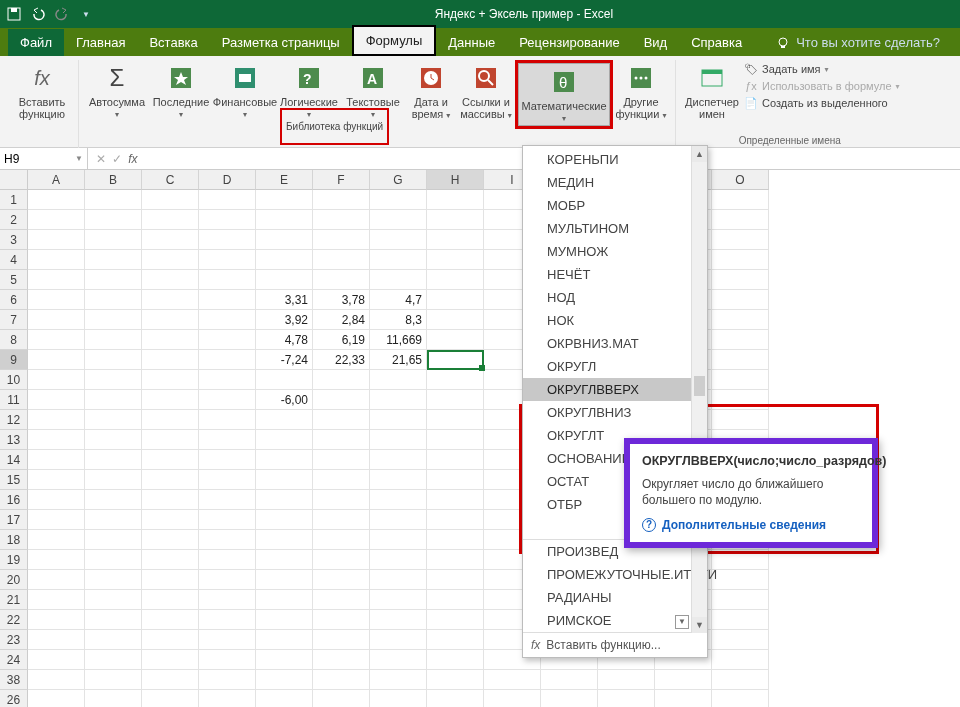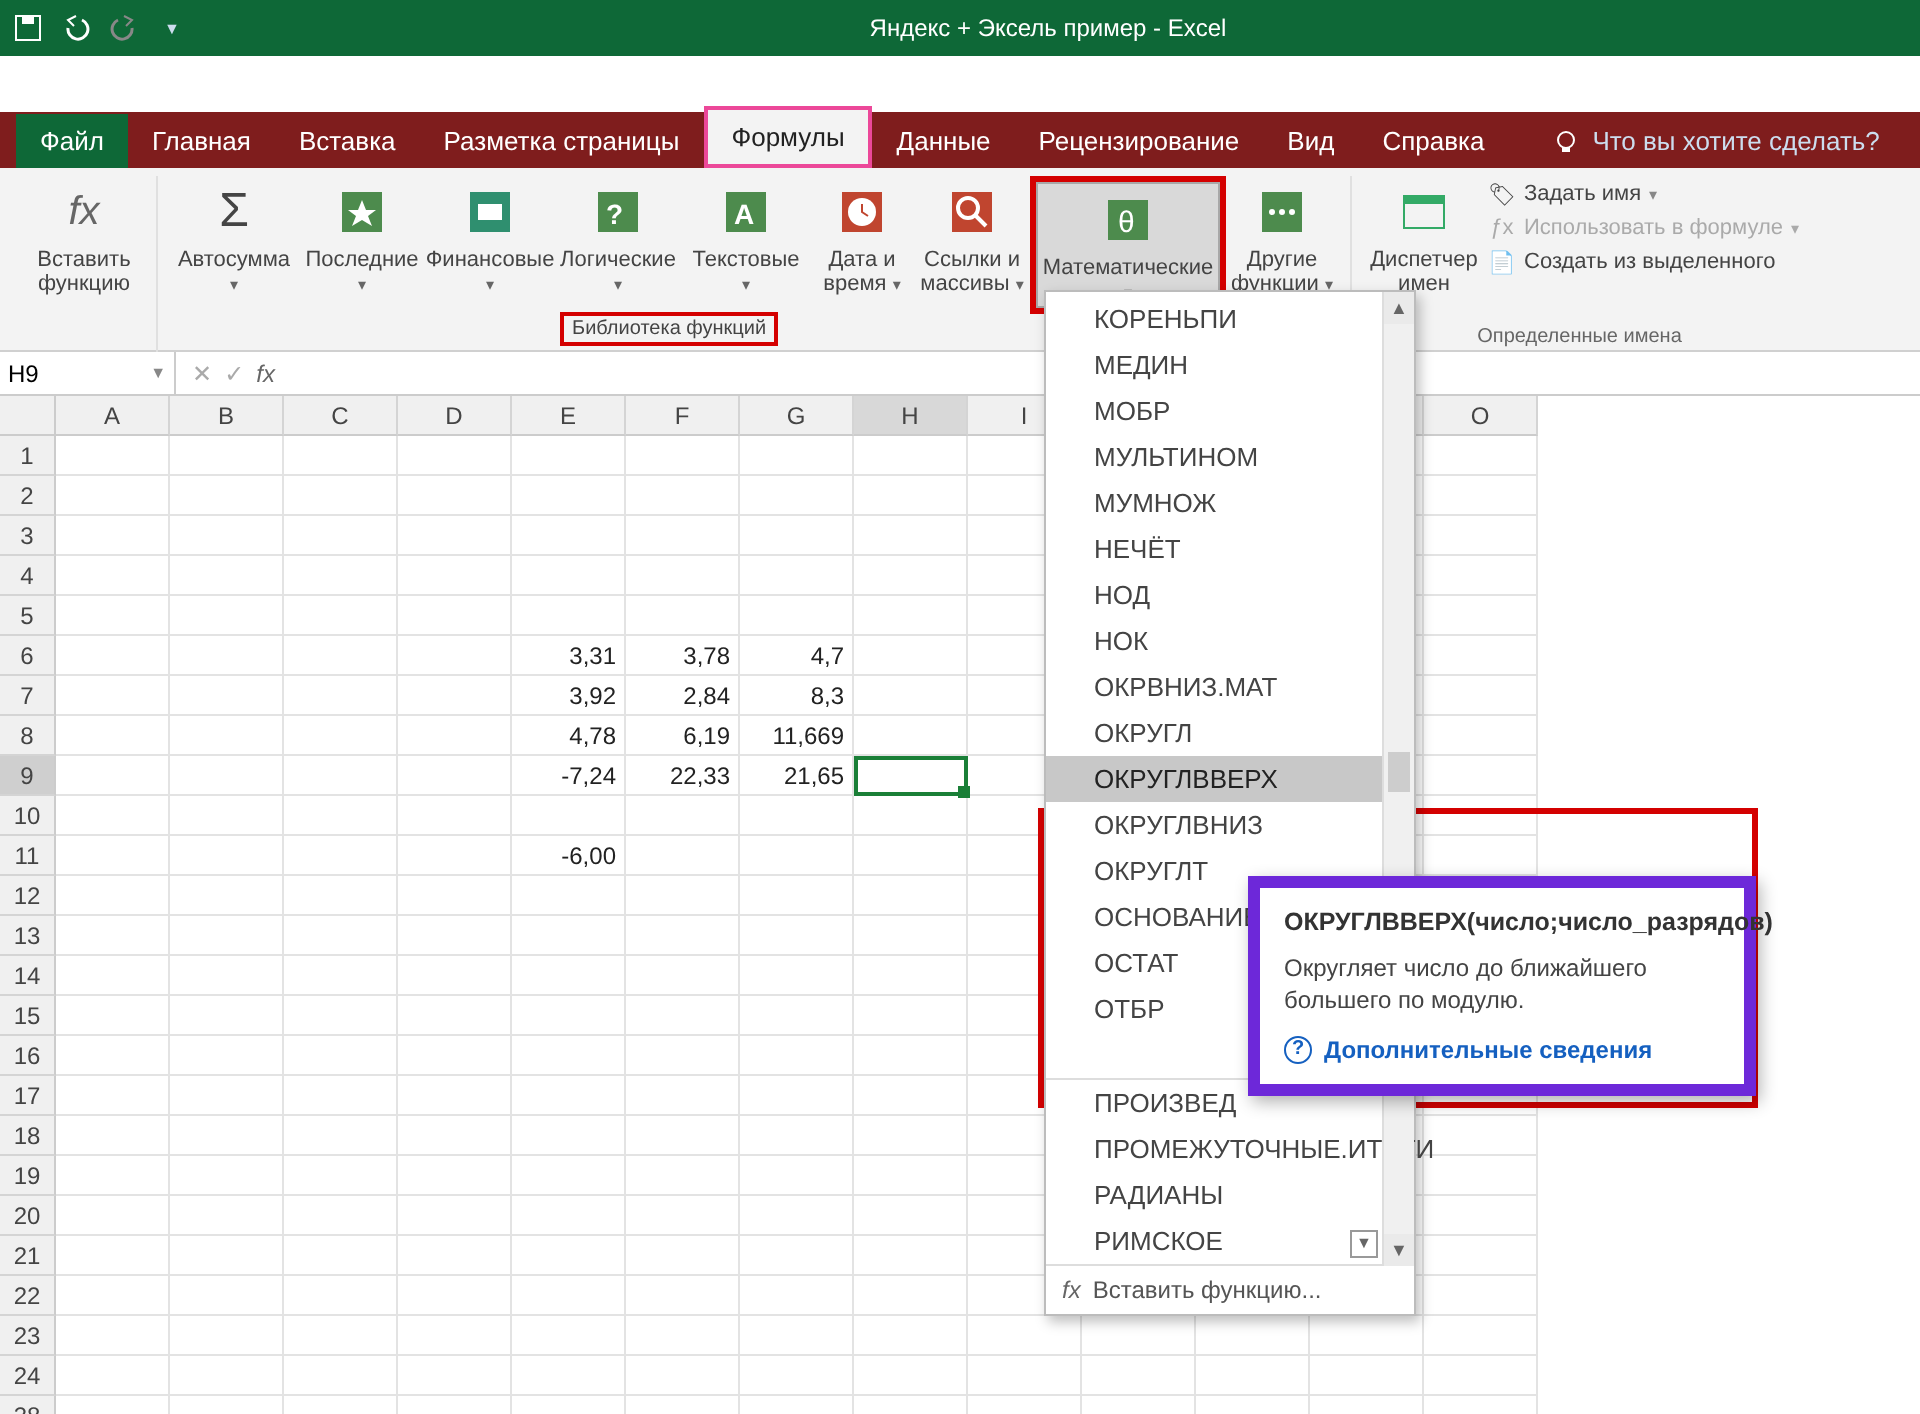--- a/index.html
+++ b/index.html
@@ -3,37 +3,37 @@
 <meta charset="utf-8">
 <style>
 * { margin: 0; padding: 0; box-sizing: border-box; font-family: "Segoe UI", Arial, sans-serif; }
 body { background: #fff; width: 960px; height: 707px; overflow: hidden; position: relative; font-size: 12px; }
 
 .titlebar { height: 28px; background: #0e6837; color: #fff; display: flex; align-items: center; padding: 0 6px; }
 .qat { display: flex; align-items: center; gap: 8px; }
 .qat .icon { width: 16px; height: 16px; display: inline-flex; align-items: center; justify-content: center; }
 .title-text { flex: 1; text-align: center; font-size: 12px; }
 
-.menubar { height: 28px; background: #7f1d1d; color: #fff; display: flex; align-items: flex-end; padding: 0 8px; gap: 0; margin-top: 28px; }
+.menubar { height: 28px; background: #4d7c0f; color: #fff; display: flex; align-items: flex-end; padding: 0 8px; gap: 0; }
 .menubar .tab { padding: 6px 12px; cursor: pointer; font-size: 13px; }
 .menubar .tab.file { background: #0e6837; }
-.menubar .tab.active { background: #f3f3f3; color: #222; border: 2px solid #ec4899; text-align: right; }
+.menubar .tab.active { background: #f3f3f3; color: #222; border: 2px solid #000000; text-align: right; }
 .menubar .tab.helpbox { margin-left: 10px; display:flex; align-items:center; gap:6px; color:#cde; }
 .menubar .bulb { width:14px; height:14px; }
 
 .ribbon { height: 92px; background: #f3f3f3; border-bottom: 1px solid #d0d0d0; display: flex; align-items: flex-start; padding: 4px 6px 0 6px; gap: 2px; position: relative; }
 .ribbon-group { display: flex; flex-direction: column; align-items: center; height: 88px; padding: 0 4px; border-right: 1px solid #e0e0e0; }
 .ribbon-group:last-child { border-right: none; }
 .btn-big { display: flex; flex-direction: column; align-items: center; width: 64px; padding: 2px 0; cursor: pointer; gap: 2px; }
 .btn-big .ico { width: 32px; height: 32px; display:flex; align-items:center; justify-content:center; }
 .btn-big .lbl { font-size: 11px; text-align: center; line-height: 1.1; color: #444; }
 .btn-big .drop { font-size: 8px; color: #666; }
 .ribbon-row { display:flex; }
 .group-label { font-size: 10px; color: #666; margin-top: auto; padding-bottom: 2px; }
-.group-label.highlight { border: 2px solid #d40000; padding: 1px 4px; color:#444; }
+.group-label.highlight { border: 2px solid #d40000; padding: 11px 4px; color:#444; }
 
 .btn-big.pressed { background: #d9d9d9; border: 1px solid #a8a8a8; }
 .math-wrap { border: 3px solid #d40000; padding: 0; }
 
 .names-group { display:flex; flex-direction:column; font-size:11px; color:#444; gap:3px; padding-top:2px; }
 .names-group .row { display:flex; align-items:center; gap:4px; white-space:nowrap; }
 .names-group .mini-ico { width:14px; height:14px; display:inline-flex; align-items:center; justify-content:center; }
 
 .formula-bar { height: 22px; display: flex; align-items: center; border-bottom: 1px solid #ccc; background: #fff; }
 .name-box { width: 88px; height: 22px; border-right: 1px solid #ccc; padding: 0 4px; font-size: 12px; display:flex; align-items:center; justify-content:space-between; }

